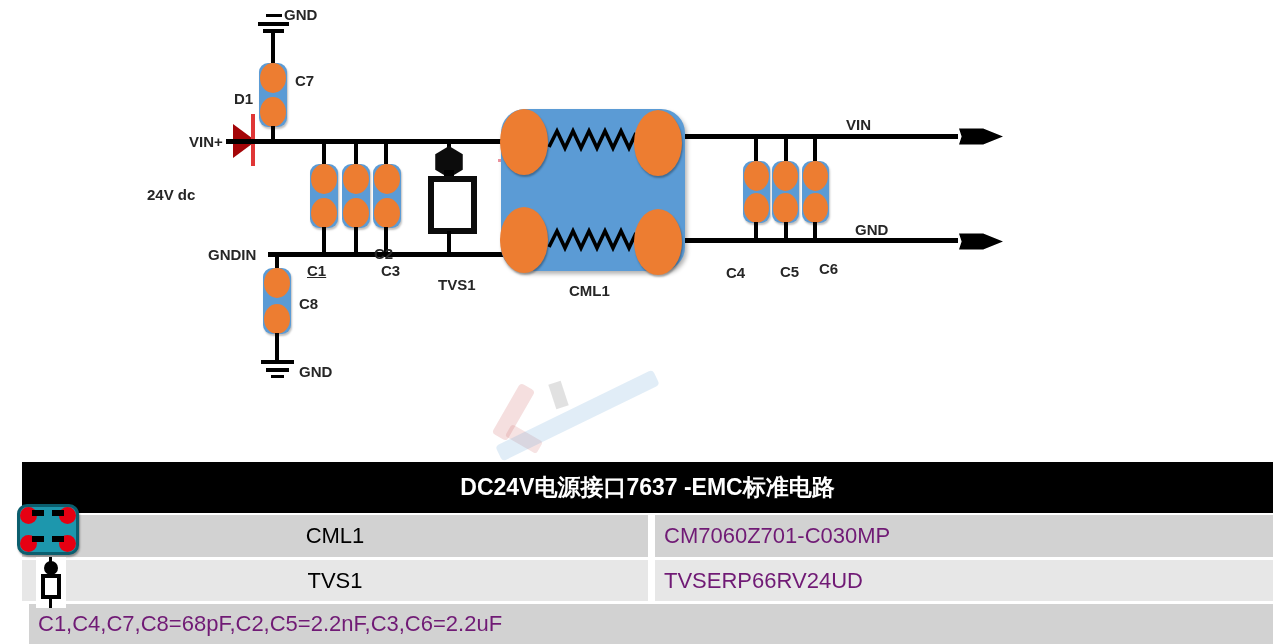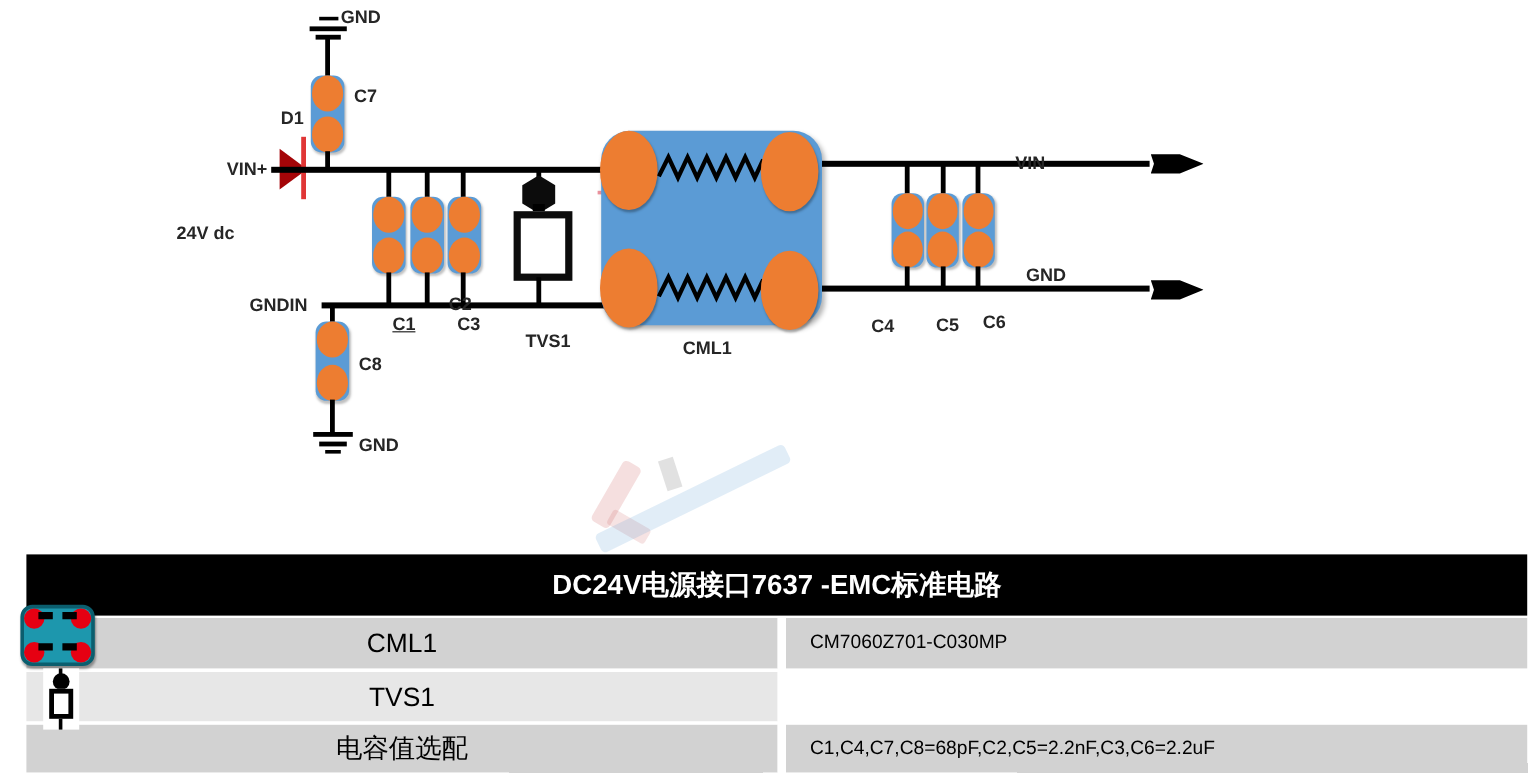--- a/index.html
+++ b/index.html
@@ -30,21 +30,21 @@
              clip-path:polygon(0 12%,55% 12%,100% 50%,55% 88%,0 88%,6% 50%);}
   
   .wm{position:absolute;}
   
   .tbl-header{position:absolute;left:22px;top:462px;width:1251px;height:51px;background:#000;
               color:#fff;display:flex;align-items:center;justify-content:center;
               font-weight:bold;font-size:23px;}
   .trow{position:absolute;left:22px;width:1251px;display:flex;}
   .tcell-l{width:626px;display:flex;align-items:center;justify-content:center;font-size:22px;color:#000;}
   .tcell-gap{width:7px;background:#fff;}
-  .tcell-r{flex:1;display:flex;align-items:center;font-size:16px;color:#000000;padding-left:20px;}
+  .tcell-r{flex:1;display:flex;align-items:center;font-size:22px;color:#701a75;padding-left:9px;}
   .rowdark{background:#d2d2d2;}
   .rowlight{background:#e7e7e7;}
   
   .cml-icon{position:absolute;left:17px;top:504px;width:56px;height:45px;background:#1d97ad;
             border:3px solid #0b5e6e;border-radius:10px;box-shadow:1px 2px 2px rgba(0,0,0,.35);}
   .cml-icon .dot{position:absolute;width:17px;height:17px;border-radius:50%;background:#e60012;}
   .cml-icon .dash{position:absolute;left:12px;width:32px;border-top:6px dashed #000;}
   .tvs-icon{position:absolute;left:36px;top:557px;width:30px;height:51px;background:#fff;}
   .tvs-icon .pin{position:absolute;left:13px;width:3px;background:#000;}
   .tvs-icon .head{position:absolute;left:8px;top:4px;width:14px;height:14px;background:#000;border-radius:50%;}
@@ -96,21 +96,21 @@
         <div class="term top"></div>
         <div class="term bot"></div>
       </div>
     <div class="cap" style="left:373px;top:164px;width:28px;height:64px;">
         <div class="term top"></div>
         <div class="term bot"></div>
       </div>
     <div class="wire" style="left:322px;top:227px;width:4px;height:27px;"></div>
     <div class="wire" style="left:354px;top:227px;width:4px;height:27px;"></div>
     <div class="wire" style="left:384px;top:227px;width:4px;height:27px;"></div>
-    <span class="lbl" style="left:327px;top:262px;text-decoration:underline;">C1</span>
+    <span class="lbl" style="left:307px;top:262px;text-decoration:underline;">C1</span>
     <span class="lbl" style="left:349px;top:245px;margin-left:25px;">C2</span>
     <span class="lbl" style="left:381px;top:262px;">C3</span>
 
     <div class="wire" style="left:447px;top:143px;width:4px;height:8px;"></div>
     <div class="tvs-hex" style="left:433px;top:146px;"></div>
     <div class="wire" style="left:444px;top:170px;width:10px;height:8px;"></div>
     <div class="tvs-box" style="left:428px;top:176px;width:37px;height:46px;"></div>
     <div class="wire" style="left:447px;top:231px;width:4px;height:23px;"></div>
     <span class="lbl" style="left:438px;top:276px;">TVS1</span>
 
@@ -145,21 +145,21 @@
         <div class="term top"></div>
         <div class="term bot"></div>
       </div>
     <div class="wire" style="left:754px;top:222px;width:4px;height:18px;"></div>
     <div class="wire" style="left:784px;top:222px;width:4px;height:18px;"></div>
     <div class="wire" style="left:813px;top:222px;width:4px;height:18px;"></div>
     <span class="lbl" style="left:726px;top:264px;">C4</span>
     <span class="lbl" style="left:780px;top:263px;">C5</span>
     <span class="lbl" style="left:819px;top:260px;">C6</span>
 
-    <span class="lbl" style="left:846px;top:128px;text-align:right;">VIN</span>
+    <span class="lbl" style="left:846px;top:116px;text-align:right;">VIN</span>
     <span class="lbl" style="left:855px;top:221px;">GND</span>
     <div class="out-arrow" style="left:959px;top:126px;"></div>
     <div class="out-arrow" style="left:959px;top:231px;"></div>
 
     <div class="wire" style="left:275px;top:255px;width:4px;height:15px;"></div>
     <div class="cap" style="left:263px;top:268px;width:28px;height:66px;">
         <div class="term top"></div>
         <div class="term bot"></div>
       </div>
     <span class="lbl" style="left:299px;top:295px;">C8</span>
@@ -182,24 +182,24 @@
 
     <div class="trow" style="top:515px;height:42px;">
       <div class="tcell-l rowdark">CML1</div>
       <div class="tcell-gap"></div>
       <div class="tcell-r rowdark">CM7060Z701-C030MP</div>
     </div>
 
     <div class="trow" style="top:560px;height:41px;">
       <div class="tcell-l rowlight">TVS1</div>
       <div class="tcell-gap"></div>
+      <div class="tcell-r rowlight">TVSERP66RV24UD</div>
     </div>
 
     <div class="trow" style="top:604px;height:40px;">
-      <div class="tcell-l rowdark">电容值选配</div>
       <div class="tcell-gap"></div>
       <div class="tcell-r rowdark">C1,C4,C7,C8=68pF,C2,C5=2.2nF,C3,C6=2.2uF</div>
     </div>
 
     <div class="cml-icon">
       <div class="dot" style="left:0px;top:0px;"></div>
       <div class="dot" style="right:0px;top:0px;"></div>
       <div class="dot" style="left:0px;bottom:0px;"></div>
       <div class="dot" style="right:0px;bottom:0px;"></div>
       <div class="dash" style="top:3px;"></div>

